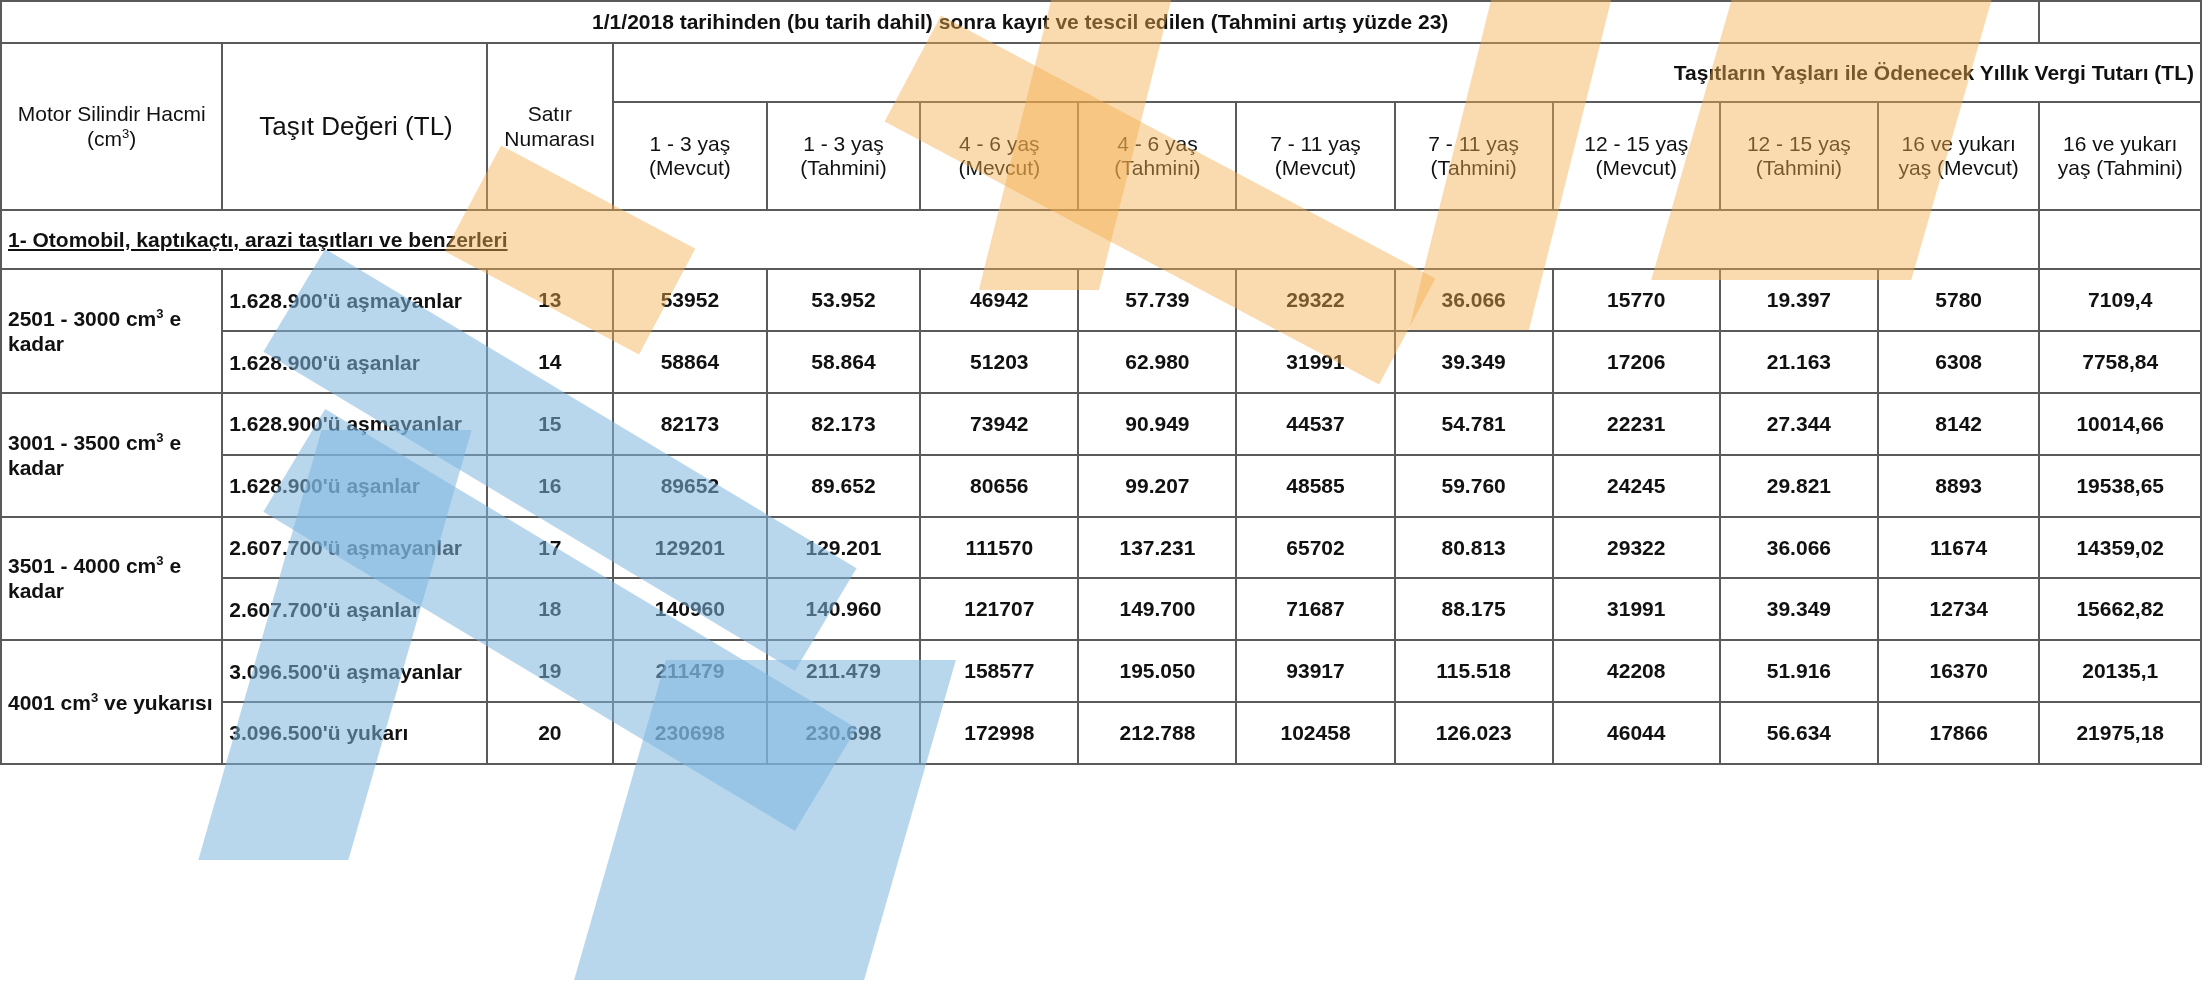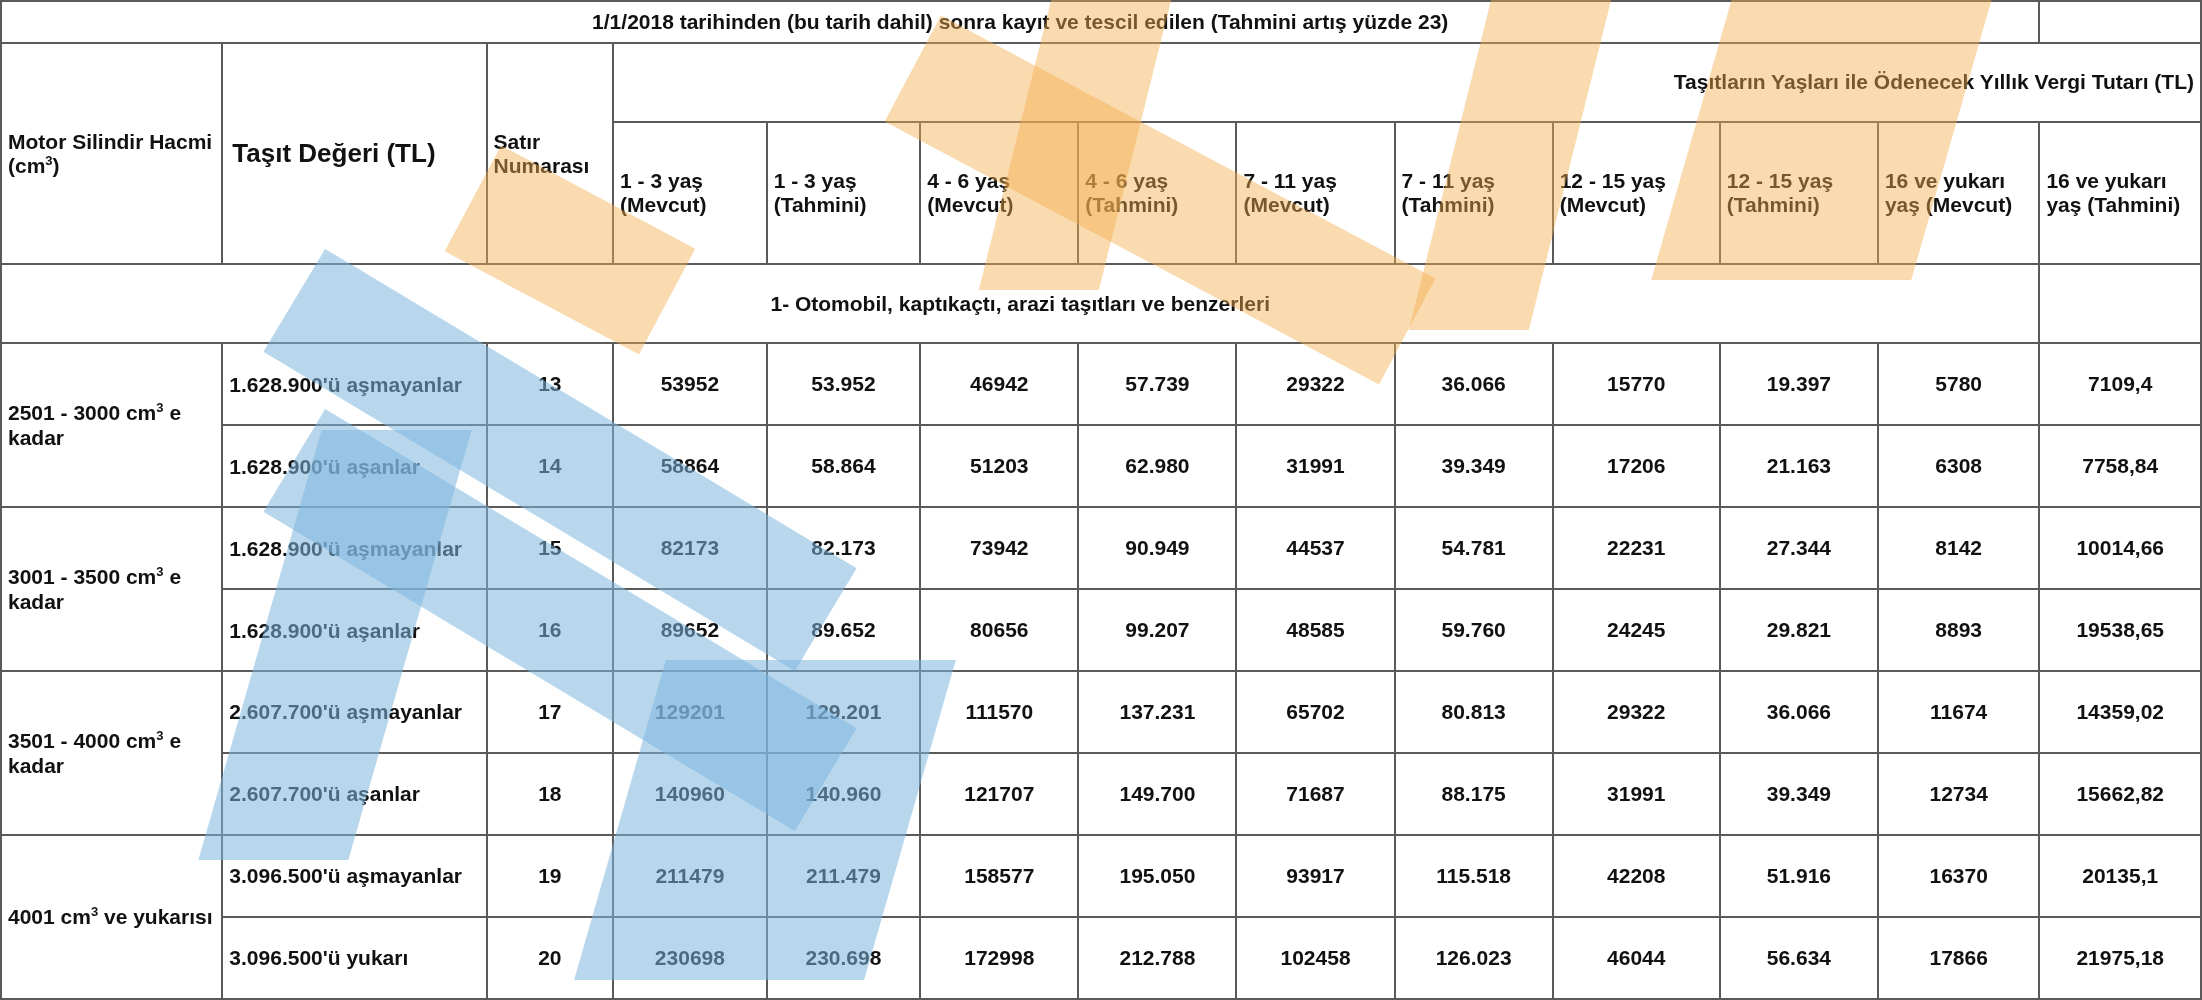--- a/index.html
+++ b/index.html
@@ -37,21 +37,21 @@
     position: relative;
     z-index: 1;
     width: 2202px;
     height: 1000px;
     box-sizing: border-box;
   }
   table.vtable {
     border-collapse: collapse;
     table-layout: fixed;
     width: 2202px;
-    height: 1000px;
+    height: 765px;
   }
   table.vtable td, table.vtable th {
     border: 2px solid #5a5a5a;
     padding: 2px 6px;
     font-size: 21px;
     color: #111;
     background: #ffffff;
     vertical-align: middle;
     box-sizing: border-box;
   }
@@ -60,35 +60,37 @@
     color: #e4002b;
     font-weight: bold;
     font-size: 25px;
     text-align: center;
     height: 42px;
     padding: 2px 4px;
   }
   .title-blank { border: 2px solid #5a5a5a; }
 
   .hdr {
-    font-weight: bold;
+    text-align: center;
+    font-weight: normal;
     font-size: 23px;
     line-height: 1.15;
   }
   .hdr-span {
     text-align: right;
     font-weight: bold;
     font-size: 26px;
   }
   .hdr-est { color: #d08122; }
   .section-row td {
     font-weight: bold;
     font-size: 24px;
-    text-align: center;
+    text-align: left;
     padding-left: 8px;
+    text-decoration: underline;
   }
   .engine {
     font-weight: bold;
     font-size: 25px;
     text-align: left;
     padding-left: 10px;
     line-height: 1.2;
   }
   .value-label {
     font-weight: bold;

